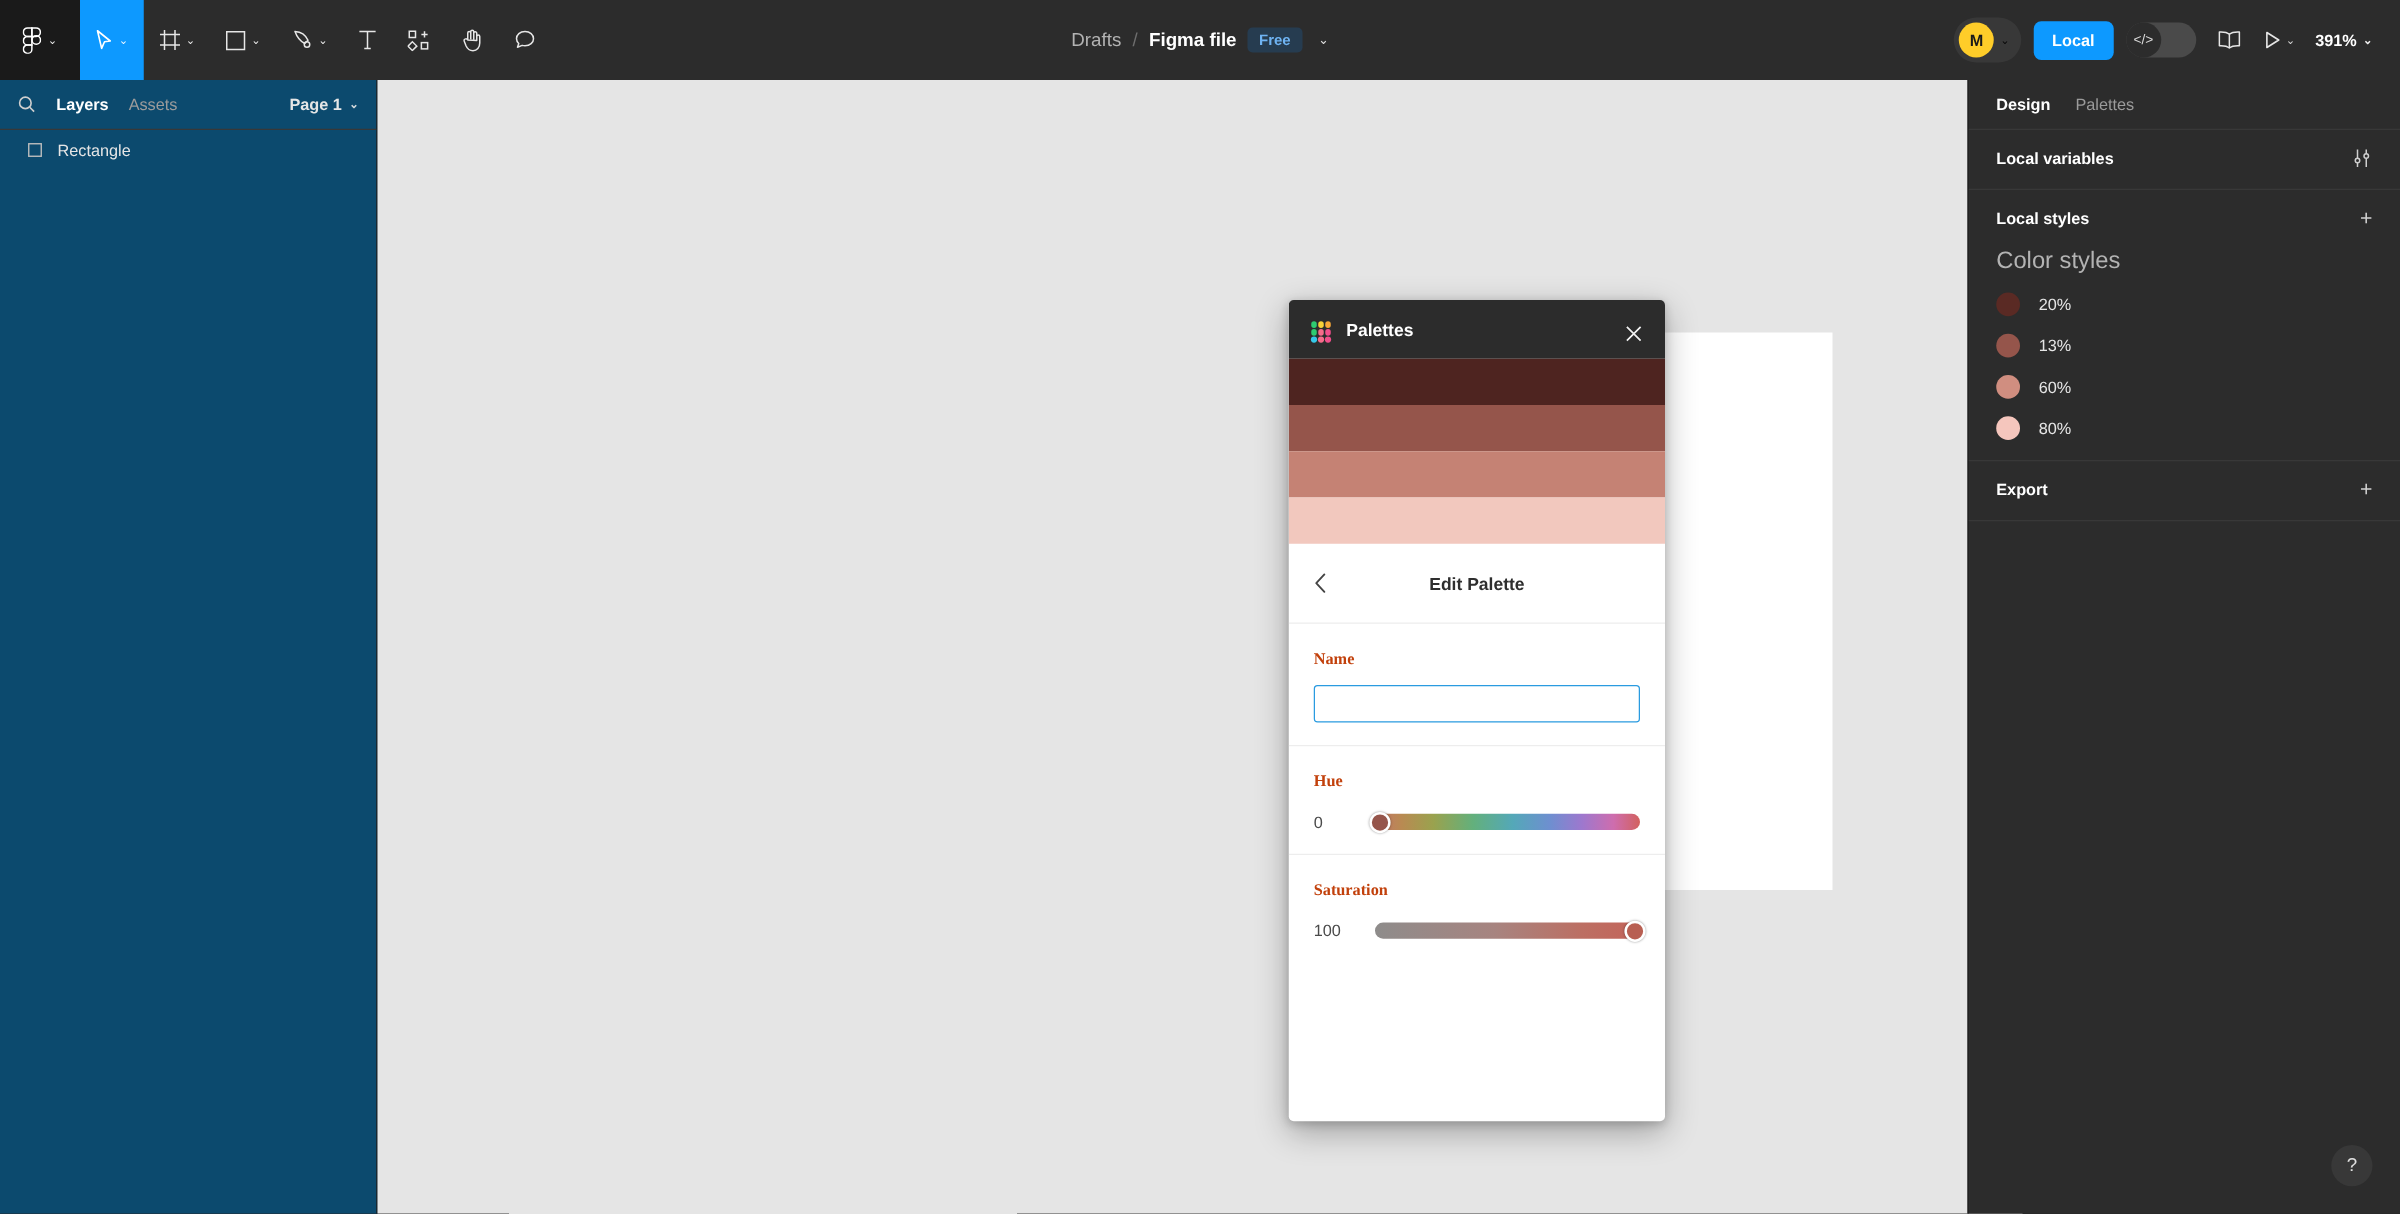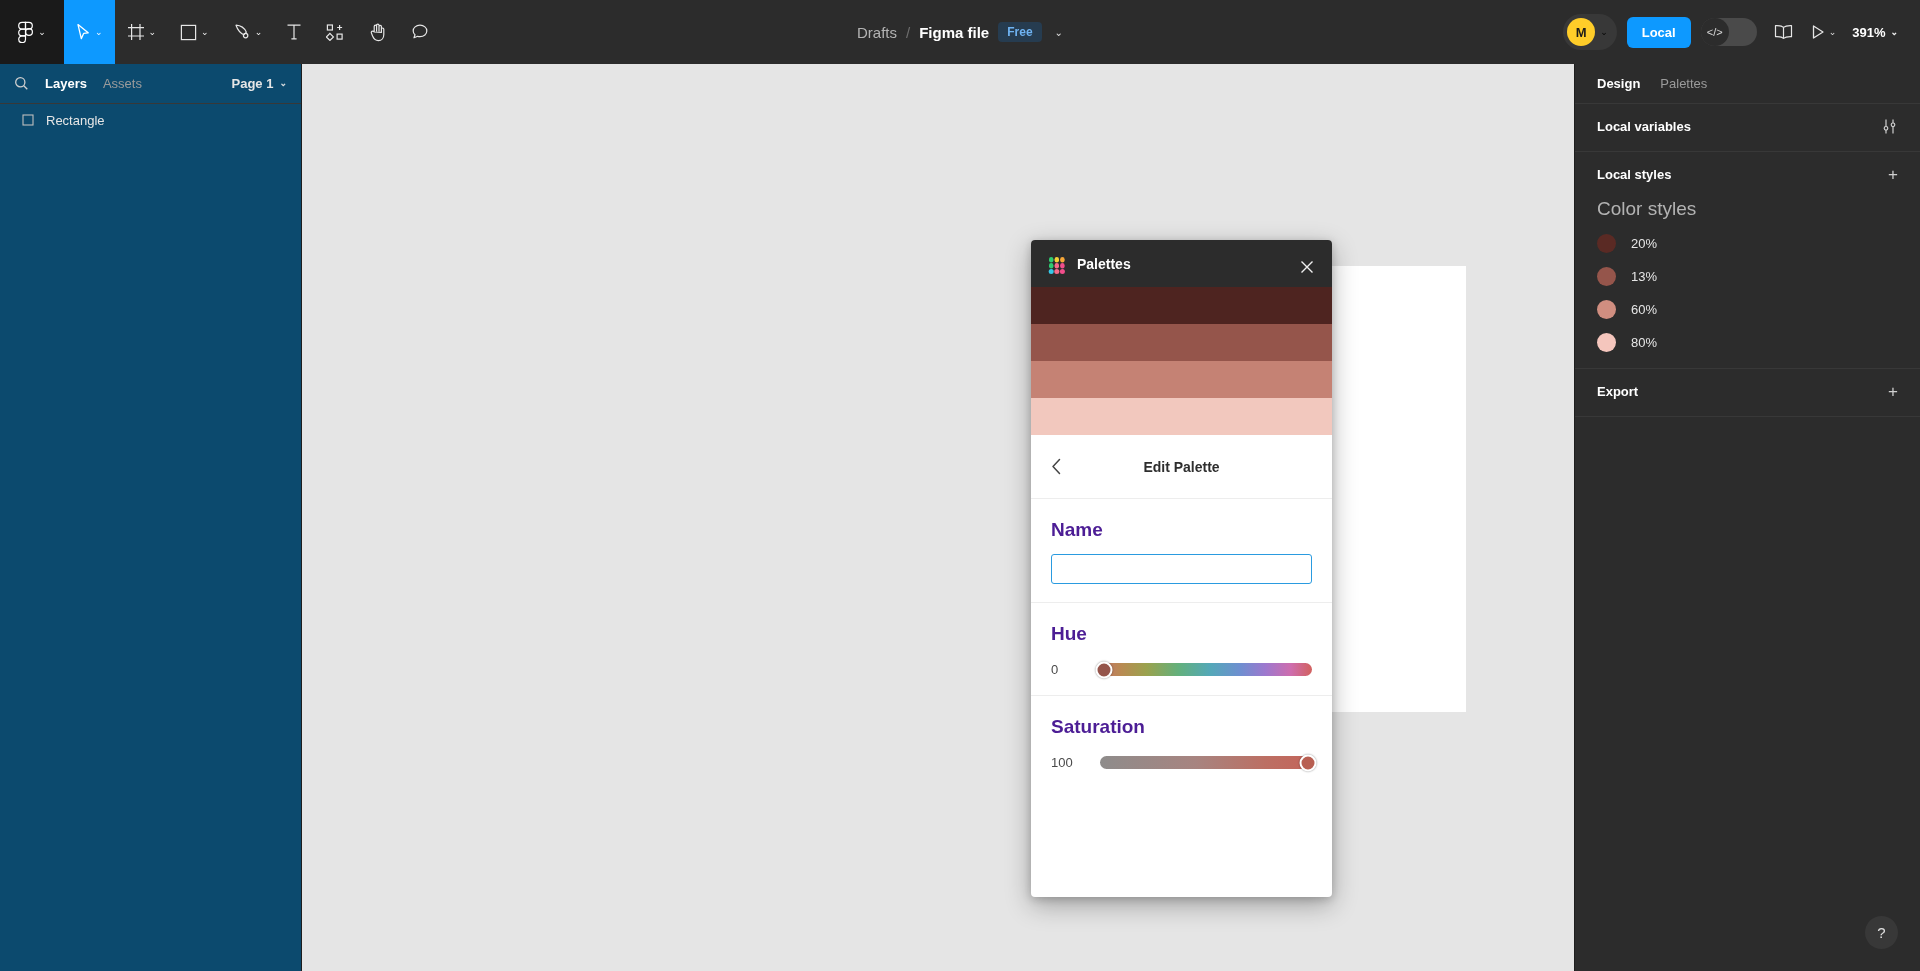--- a/index.html
+++ b/index.html
@@ -154,21 +154,21 @@
   }
   .back-arrow {
     position: absolute; left: 20px; color: #444; cursor: pointer;
     display: flex; align-items: center;
   }
   .edit-title {
     width: 100%; text-align: center;
     font-size: 14px; font-weight: 700; color: #2E2E2E;
   }
   .field-block { padding: 20px 20px 18px 20px; border-bottom: 1px solid #EDEDED; }
-  .field-label { font-size: 19px; font-weight: 700; color: #4c1d95; }
+  .field-label { font-size: 13px; font-weight: 700; color: #c2410c; font-family: Liberation Serif, serif; }
   .name-input {
     margin-top: 13px; width: 100%; height: 30px;
     border: 1.6px solid #2A9BE0; border-radius: 3px;
     background: #fff; font-family: inherit; font-size: 13px;
     color: #333; padding: 0 8px; outline: none;
   }
   .slider-row { display: flex; align-items: center; margin-top: 17px; gap: 0; }
   .slider-value {
     width: 49px; flex: none; font-size: 13px; color: #4A4A4A;
   }

